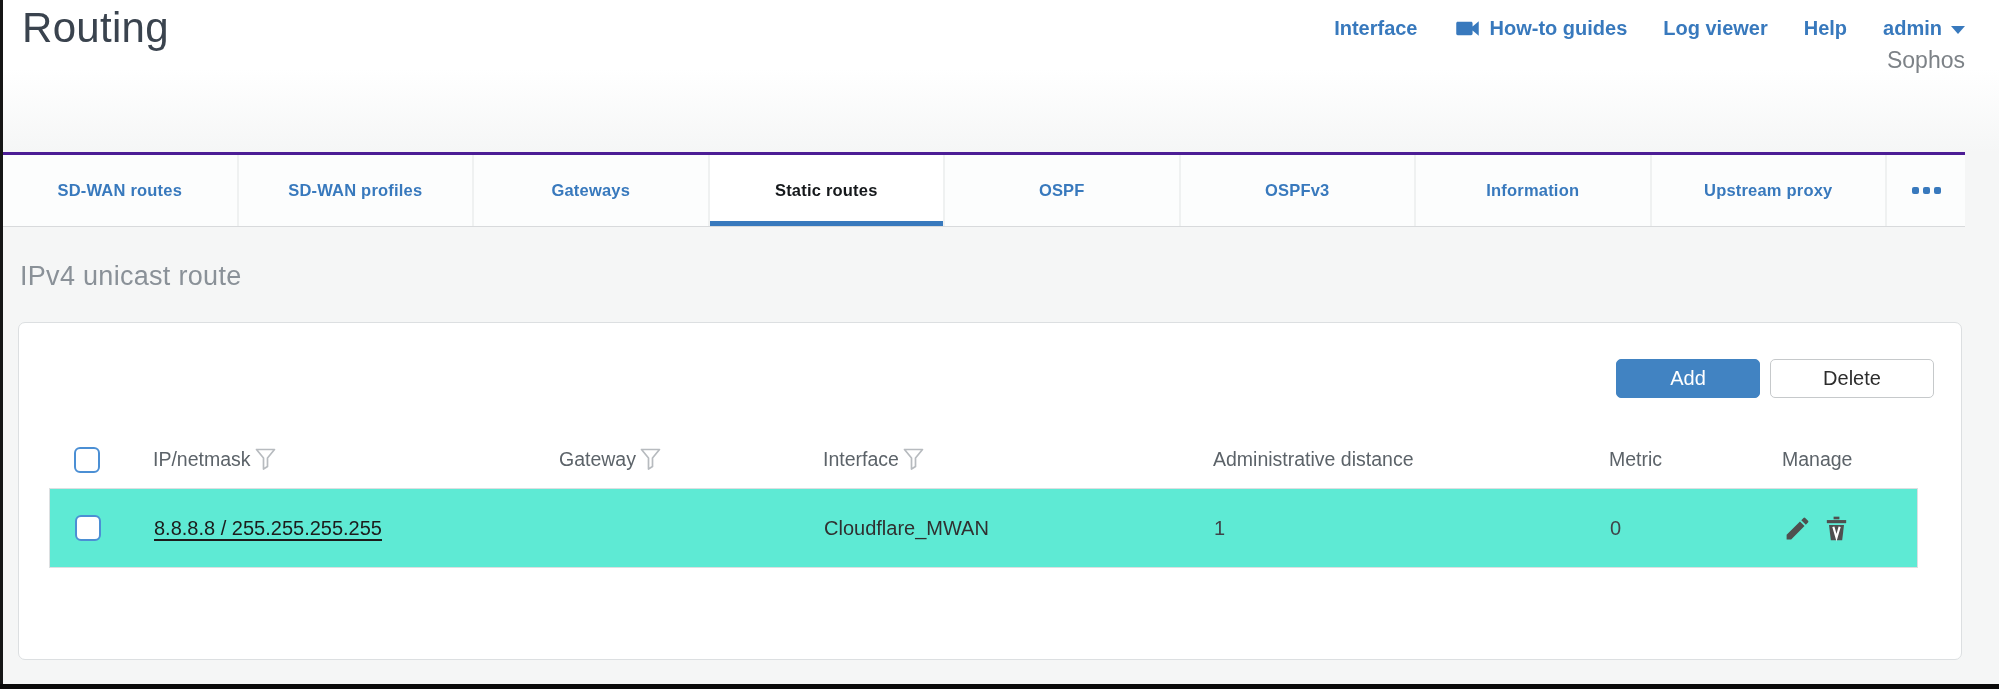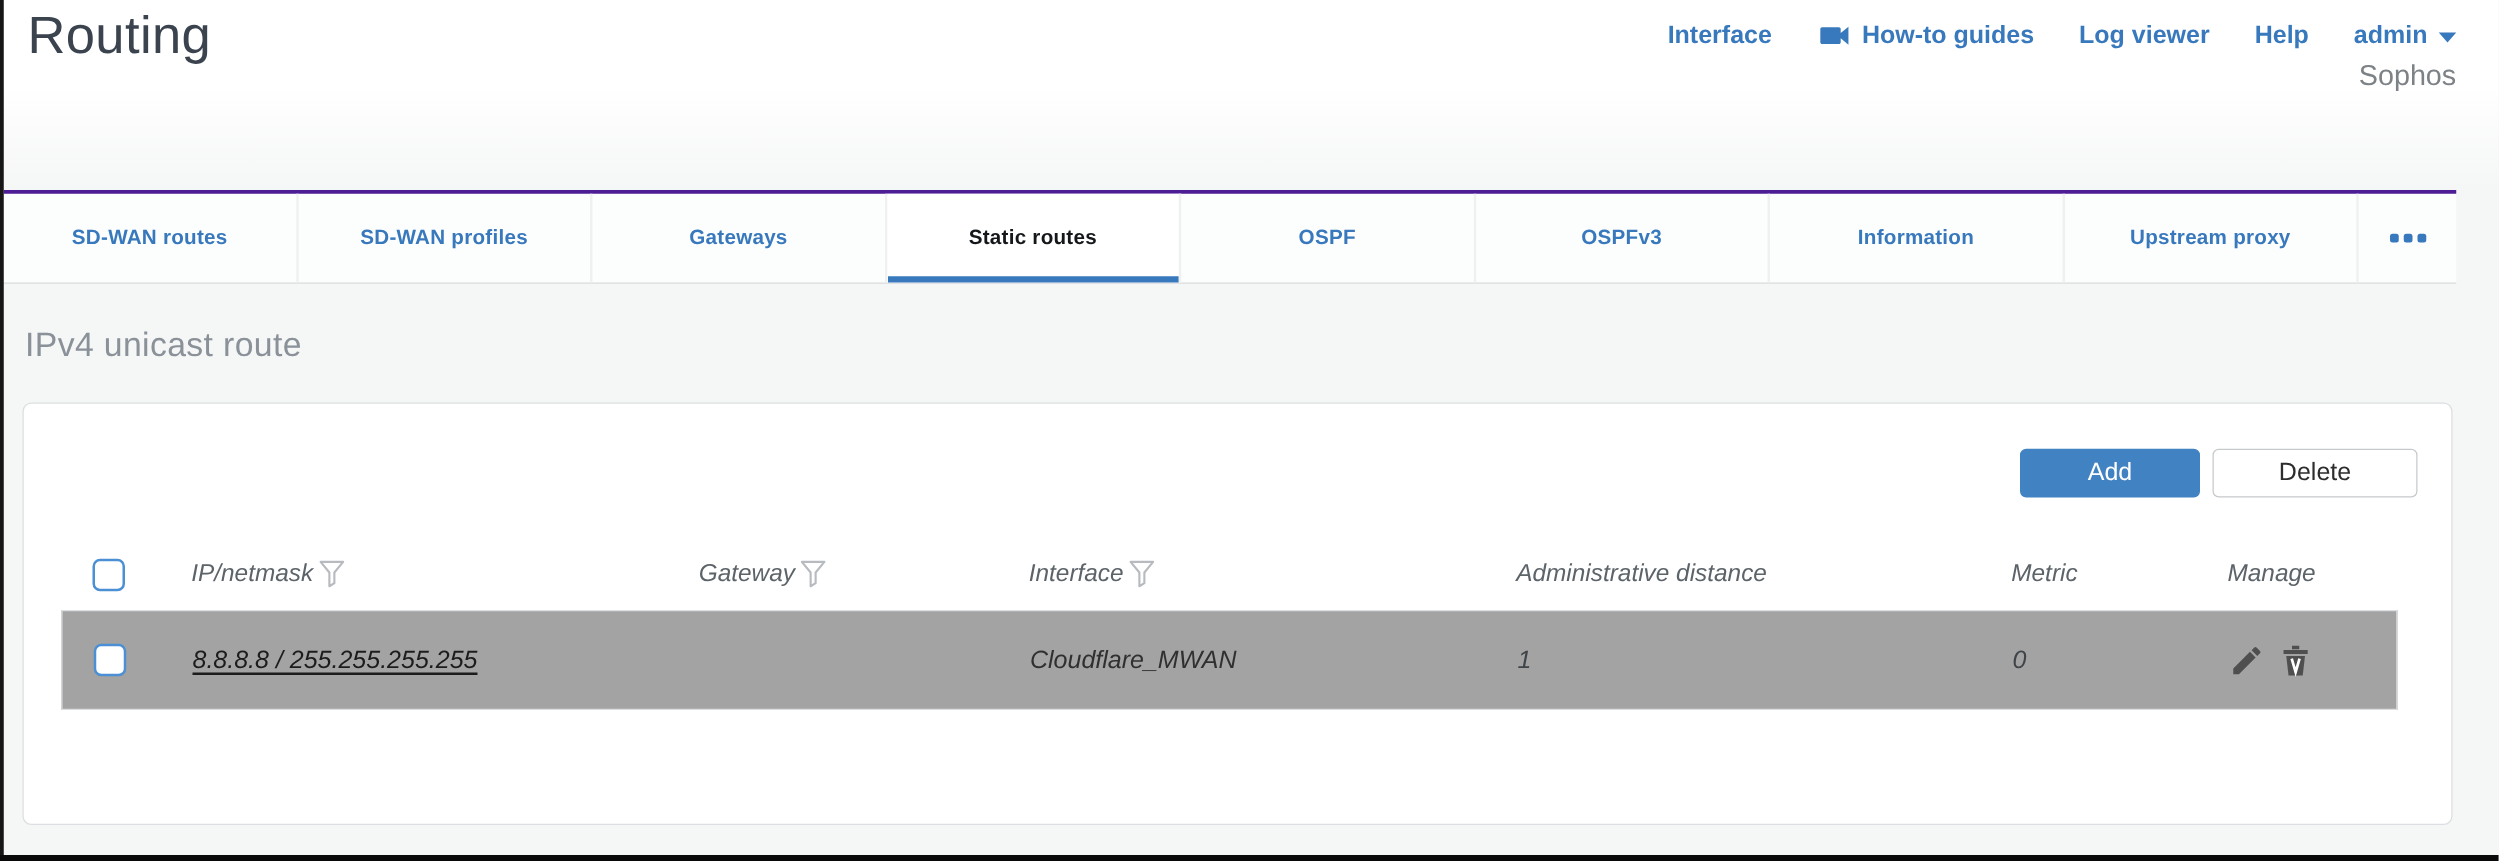--- a/index.html
+++ b/index.html
@@ -77,26 +77,26 @@
   .btn-delete { left:1751px; width:164px; background:#ffffff; color:#2d2d2d; border:1px solid #c6c9cb; }
 
   
   .table { position:absolute; left:30px; top:108px; width:1869px; }
   .thead, .trow {
     display:grid;
     grid-template-columns:104px 406px 264px 390px 396px 173px 1fr;
     align-items:center;
   }
   .thead { height:57px; color:var(--table_header_text); font-size:19.5px; }
-  .th { display:flex; align-items:center; gap:4px;font-style:italic; }
+  .th { display:flex; align-items:center; gap:4px; }
   .funnel { color:var(--funnel_gray); flex:0 0 auto; }
   .trow {
-    height:80px; background:#a3a3a3;
+    height:80px; background:#5eead4;
     border:1px solid var(--panel_border);
-    font-size:20px; color:var(--row_text);font-style:italic;
+    font-size:20px; color:var(--row_text);
   }
   .cell-check { padding-left:25px; }
   .checkbox {
     width:26px; height:26px; background:#fff;
     border:2.5px solid var(--checkbox_border); border-radius:6px; cursor:pointer;
   }
   .route-link { color:var(--link_text); text-decoration:underline; text-underline-offset:4px; cursor:pointer; }
   .cell-num { color:#3f4449; }
   .cell-manage { display:flex; align-items:center; gap:10px; }
   .action-icon { color:var(--icon_gray); cursor:pointer; display:flex; }

